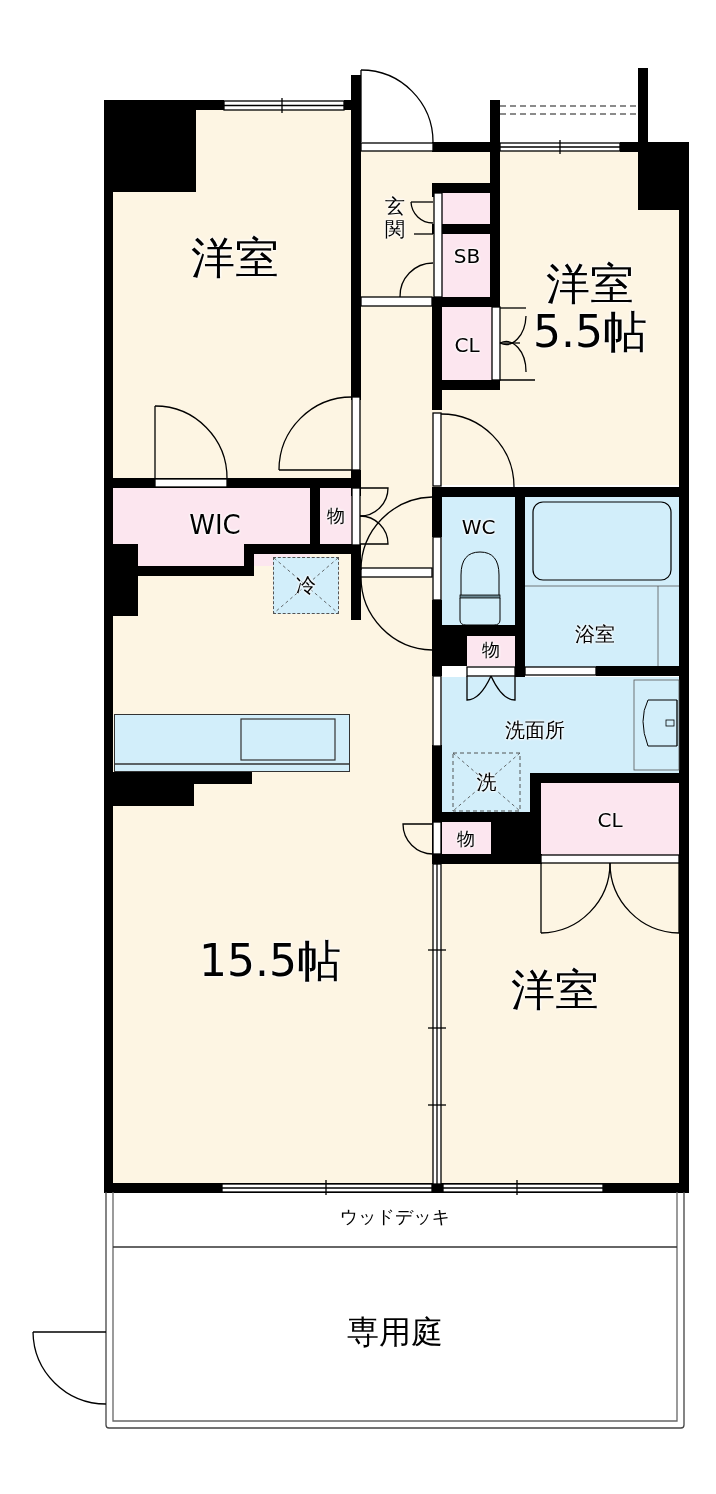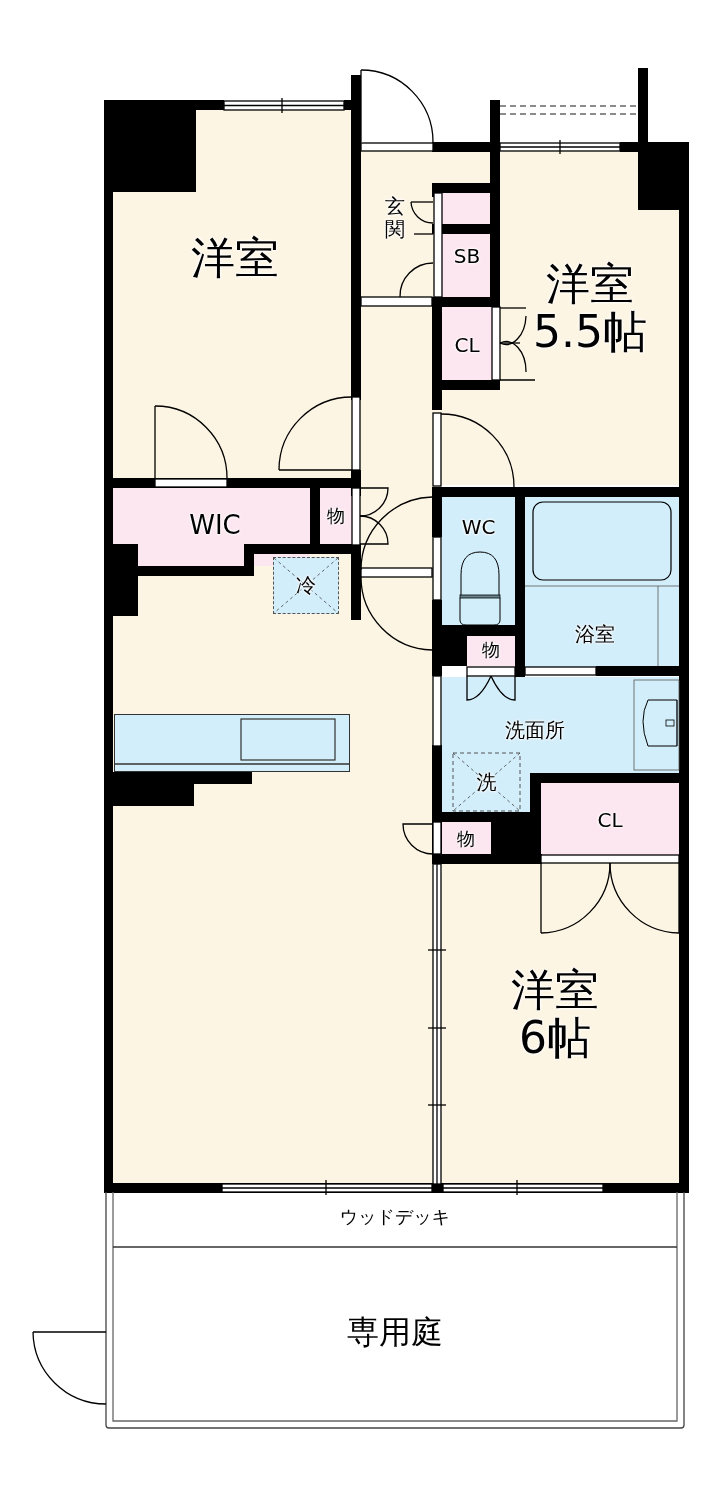--- a/index.html
+++ b/index.html
@@ -206,24 +206,24 @@
 </svg>
 
 <div class="lbl big" style="left:175px;top:236px;width:120px;">
   <div>洋室</div>
 </div>
 <div class="lbl big" style="left:520px;top:262px;width:140px;">
   <div>洋室</div>
   <div style="margin-top:4px;">5.5帖</div>
 </div>
 <div class="lbl big" style="left:170px;top:933px;width:200px;">
+  <div style="margin-top:6px;">15.5帖</div>
 </div>
 <div class="lbl big" style="left:485px;top:968px;width:140px;">
   <div>洋室</div>
-  <div style="margin-top:4px;">6帖</div>
 </div>
 
 <div class="lbl sm" style="left:378px;top:195px;width:34px;line-height:1.15;">
   <div>玄</div>
   <div>関</div>
 </div>
 <div class="lbl sm" style="left:442px;top:246px;width:50px;">SB</div>
 <div class="lbl sm" style="left:442px;top:335px;width:50px;">CL</div>
 <div class="lbl med" style="left:160px;top:512px;width:110px;">WIC</div>
 <div class="lbl xs" style="left:320px;top:507px;width:32px;">物</div>

